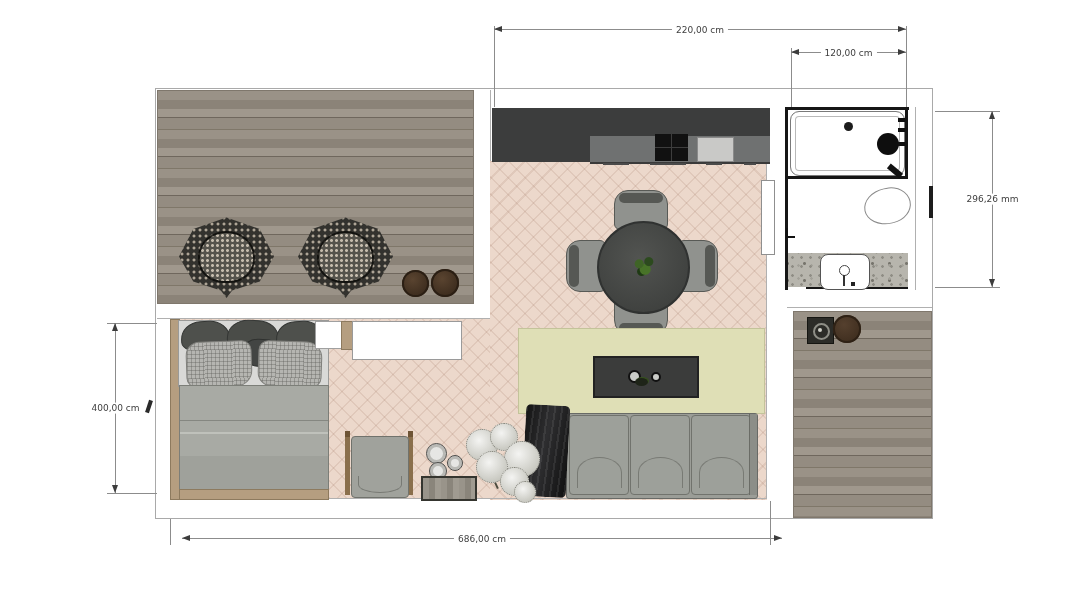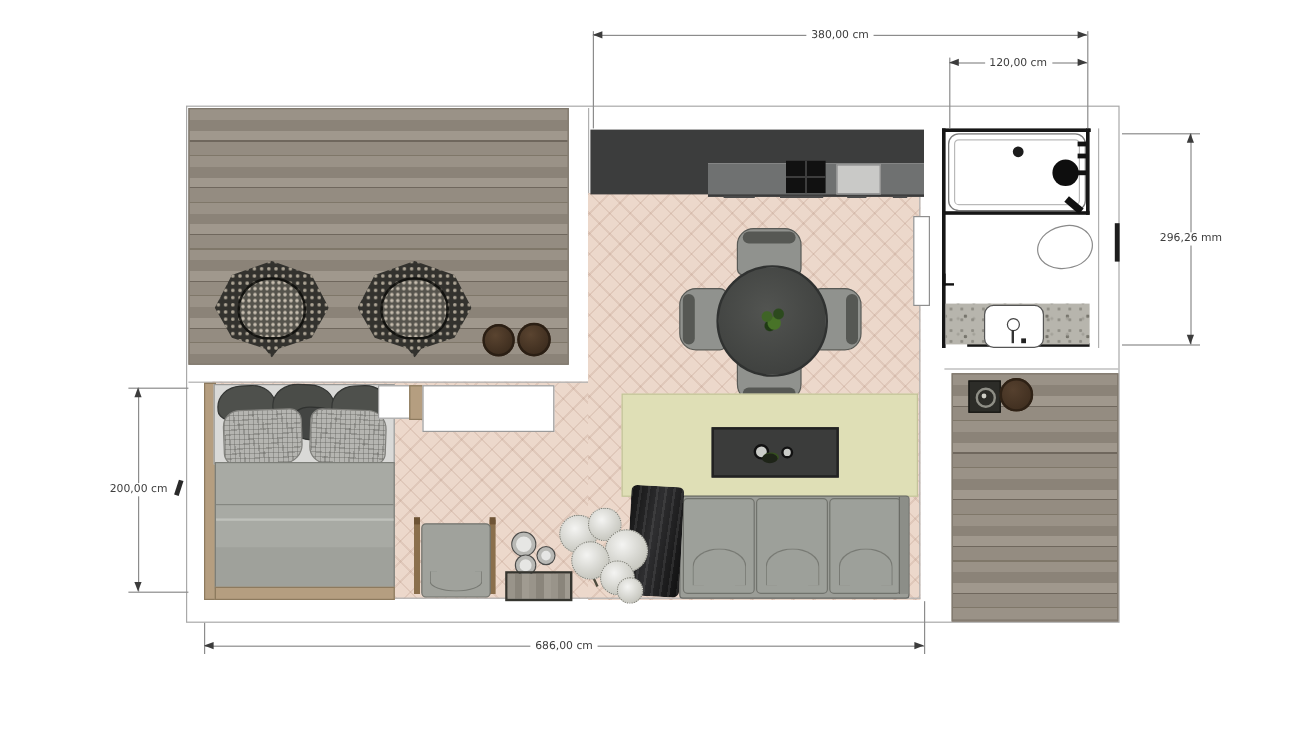--- a/index.html
+++ b/index.html
@@ -270,32 +270,32 @@
   <div class="abs dimline" style="left:906px;top:26px;width:1px;height:81px;"></div>
   <div class="abs dimline" style="left:791px;top:48px;width:1px;height:59px;"></div>
   <div class="abs dimline" style="left:935px;top:111px;width:65px;height:1px;"></div>
   <div class="abs dimline" style="left:935px;top:287px;width:65px;height:1px;"></div>
   <div class="abs dimline" style="left:107px;top:323px;width:50px;height:1px;"></div>
   <div class="abs dimline" style="left:107px;top:493px;width:50px;height:1px;"></div>
   <div class="abs dimline" style="left:170px;top:519px;width:1px;height:26px;"></div>
   <div class="abs dimline" style="left:770px;top:501px;width:1px;height:44px;"></div>
 
   <div class="dim-h" style="left:494px;top:29px;width:412px;">
-    <span class="dim-label">380,00 cm</span>
+    <span class="dim-label">220,00 cm</span>
   </div>
 
   <div class="dim-h" style="left:791px;top:52px;width:115px;">
     <span class="dim-label">120,00 cm</span>
   </div>
 
   <div class="dim-v" style="left:992px;top:111px;height:176px;">
     <span class="dim-label">296,26 mm</span>
   </div>
 
   <div class="dim-v" style="left:115px;top:323px;height:170px;">
-    <span class="dim-label">200,00 cm</span>
-  </div>
-
-  <div class="dim-h" style="left:170px;top:538px;width:600px;text-align:right;">
+    <span class="dim-label">400,00 cm</span>
+  </div>
+
+  <div class="dim-h" style="left:182px;top:538px;width:600px;text-align:right;">
     <span class="dim-label">686,00 cm</span>
   </div>
 
 </div>
 
 </body></html>

